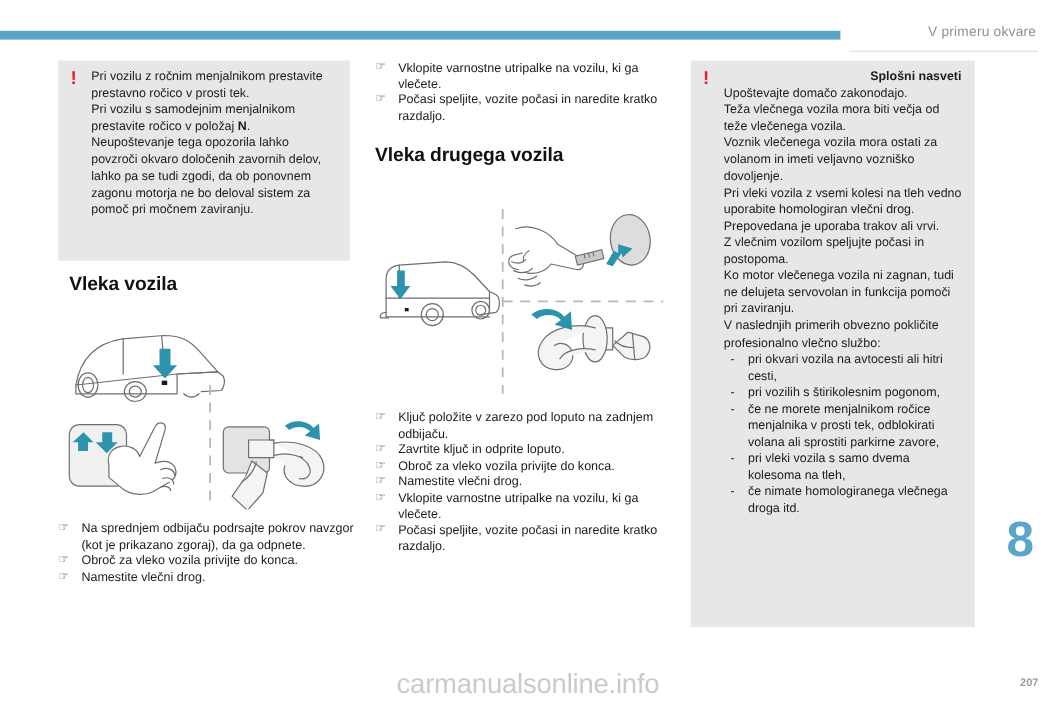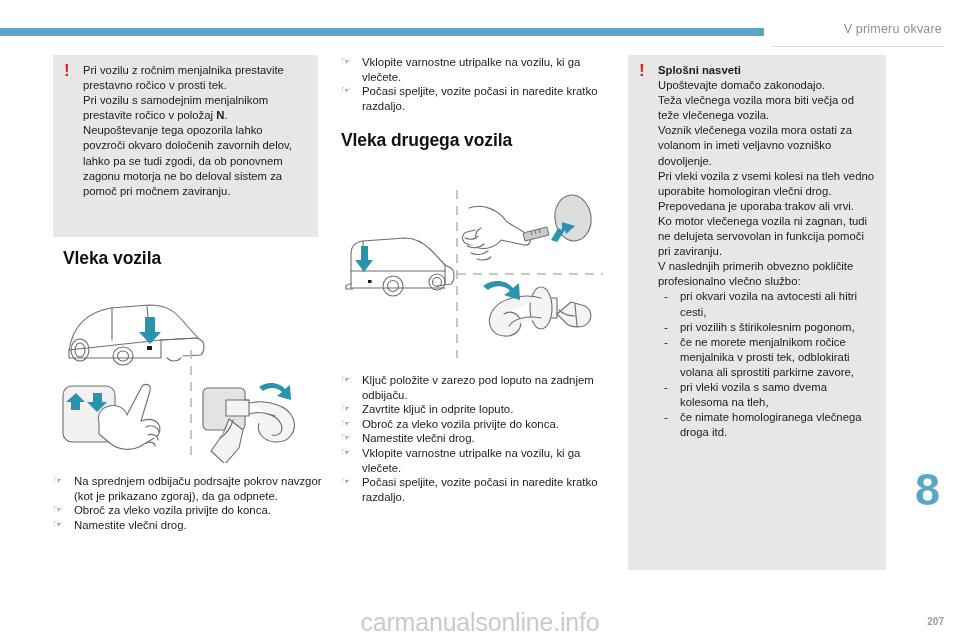--- a/index.html
+++ b/index.html
@@ -88,20 +88,21 @@
     color: #ed1c24;
     font-size: 17px;
     font-weight: bold;
     line-height: 15px;
   }
   .warn-inner p {
     margin: 0;
   }
   .warn-title {
     font-weight: bold;
+    text-align: right;
   }
 
   
   h2.sect {
     margin: 0;
     font-size: 17.5px;
     font-weight: bold;
     color: #111111;
     letter-spacing: -0.1px;
   }
@@ -199,21 +200,21 @@
 <div id="page-header">
   <div id="header-rule"></div>
   <div id="header-title">V primeru okvare</div>
   <div id="header-underline"></div>
 </div>
 
 <div id="left-warning">
   <div class="warn-inner">
     <span class="bang">!</span>
     <p>
-      <span>Pri vozilu z ročnim menjalnika prestavite prestavno ročico v prosti tek.</span>
+      <span>Pri vozilu z ročnim menjalnikom prestavite prestavno ročico v prosti tek.</span>
     </p>
     <p>
       Pri vozilu s samodejnim menjalnikom prestavite ročico v položaj <b>N</b>.
     </p>
     <p>
       <span>Neupoštevanje tega opozorila lahko povzroči okvaro določenih zavornih delov, lahko pa se tudi zgodi, da ob ponovnem zagonu motorja ne bo deloval sistem za pomoč pri močnem zaviranju.</span>
     </p>
   </div>
 </div>
 
@@ -397,20 +398,21 @@
 
 <div id="right-panel">
   <div class="warn-inner">
     <span class="bang">!</span>
     <p class="warn-title">Splošni nasveti</p>
     <p>Upoštevajte domačo zakonodajo.</p>
     <p>Teža vlečnega vozila mora biti večja od teže vlečenega vozila.</p>
     <p>Voznik vlečenega vozila mora ostati za volanom in imeti veljavno vozniško dovoljenje.</p>
     <p>Pri vleki vozila z vsemi kolesi na tleh vedno uporabite homologiran vlečni drog.</p>
     <p>Prepovedana je uporaba trakov ali vrvi.</p>
+    <p>Z vlečnim vozilom speljujte počasi in postopoma.</p>
     <p>Ko motor vlečenega vozila ni zagnan, tudi ne delujeta servovolan in funkcija pomoči pri zaviranju.</p>
     <p>V naslednjih primerih obvezno pokličite profesionalno vlečno službo:</p>
     <ul class="dash">
       <li>
         <span class="dsh">-</span>
         <span>pri okvari vozila na avtocesti ali hitri cesti,</span>
       </li>
       <li>
         <span class="dsh">-</span>
         <span>pri vozilih s štirikolesnim pogonom,</span>

